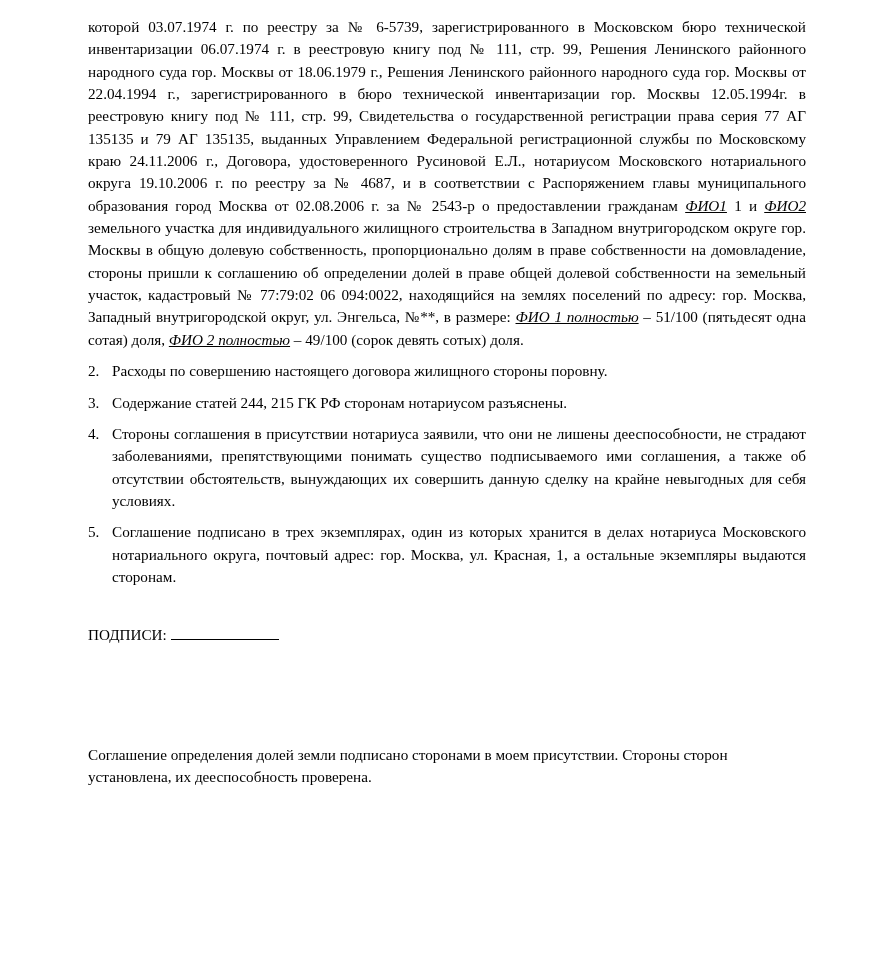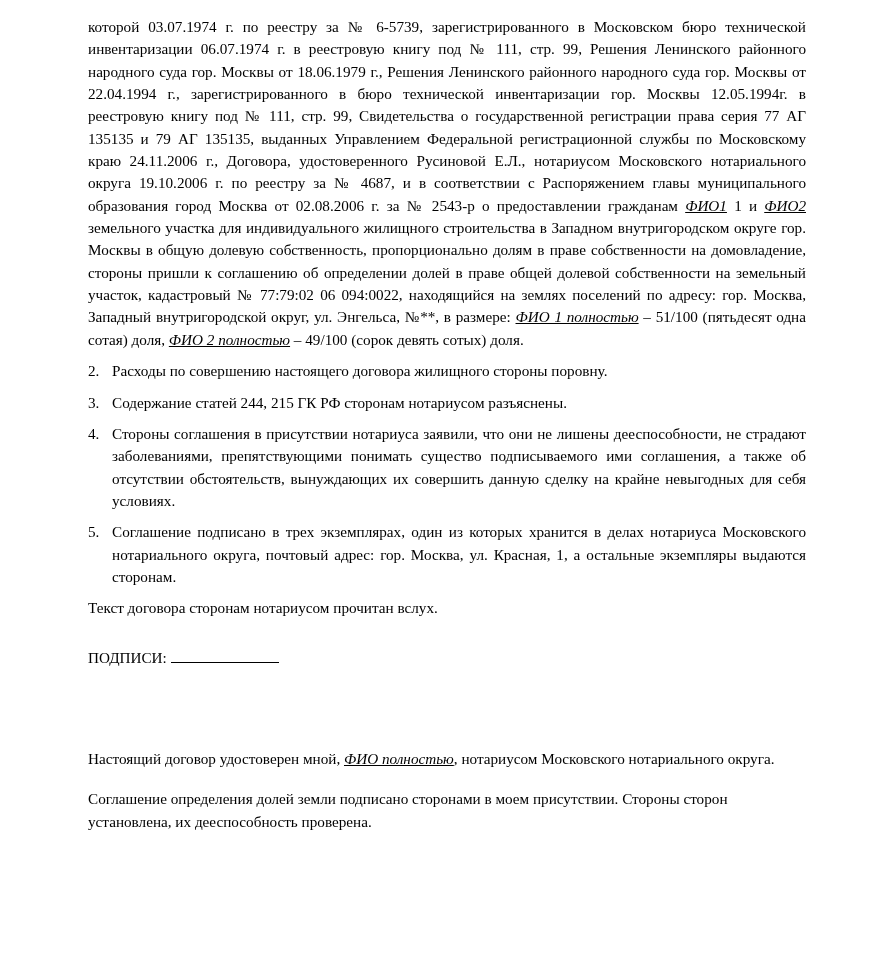--- a/index.html
+++ b/index.html
@@ -95,33 +95,31 @@
     <div class="list-item">
       <div class="list-num">4.</div>
       <div class="list-body">Стороны соглашения в присутствии нотариуса заявили, что они не лишены дееспособности, не страдают заболеваниями, препятствующими понимать существо подписываемого ими соглашения, а также об отсутствии обстоятельств, вынуждающих их совершить данную сделку на крайне невыгодных для себя условиях.</div>
     </div>
     <div class="list-item">
       <div class="list-num">5.</div>
       <div class="list-body">Соглашение подписано в трех экземплярах, один из которых хранится в делах нотариуса Московского нотариального округа, почтовый адрес: гор. Москва, ул. Красная, 1, а остальные экземпляры выдаются сторонам.</div>
     </div>
   </div>
 
-  <p class="block">Текст договора сторонам нотариусом прочитан вслух.</p>
 
   <div class="spacer-lg"></div>
 
   <p class="block"><span>ПОДПИСИ:</span> <span class="sig-line"></span></p>
 
   <div class="spacer-lg"></div>
 
 
   <div class="spacer-xl"></div>
   <div class="spacer-md"></div>
 
-  <p class="block"><span>Настоящий договор удостоверен мной, </span><span class="u-i">ФИО полностью</span><span>, нотариусом Московского нотариального округа.</span></p>
 
   <div class="spacer-md"></div>
 
   <p class="block">Соглашение определения долей земли подписано сторонами в моем присутствии. Стороны сторон установлена, их дееспособность проверена.</p>
 
   <div class="spacer-md"></div>
 
 
   <div class="spacer-xl"></div>
 

